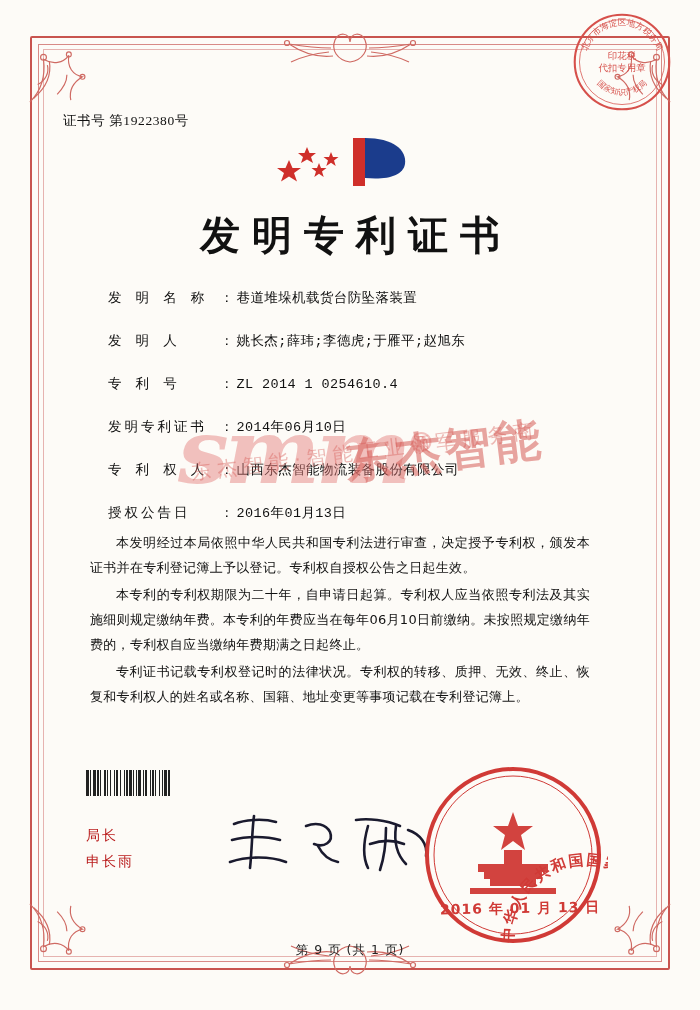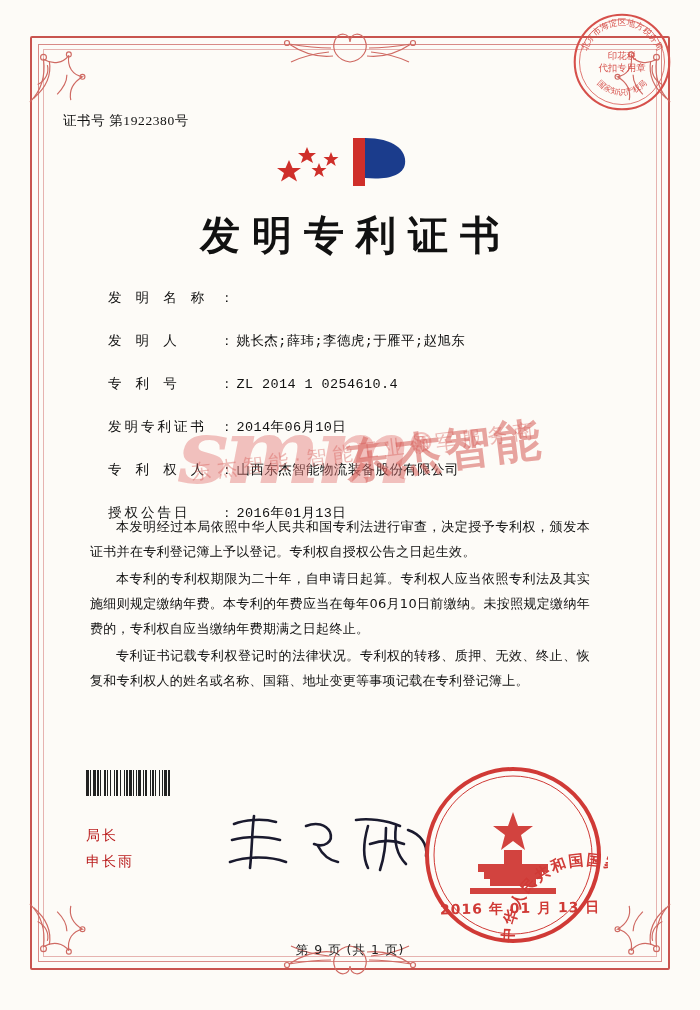--- a/index.html
+++ b/index.html
@@ -149,21 +149,21 @@
     margin-right: 3px;
   }
   .field-value {
     flex: 1 1 auto;
     letter-spacing: 0.4px;
   }
 
   .paragraphs {
     position: absolute;
     left: 32px;
-    top: 444px;
+    top: 460px;
     width: 500px;
     font-size: 13px;
     line-height: 25px;
     color: #111;
     letter-spacing: 0.3px;
   }
   .paragraphs p {
     margin: 0 0 2px 0;
     text-indent: 26px;
     text-align: justify;
@@ -401,20 +401,21 @@
         <path d="M78 8 L90 8 L90 24 L78 24 Z" fill="#cf2f2a"></path>
       </svg>
     </div>
 
     <div class="main-title">发明专利证书</div>
 
     <div class="fields">
       <div class="field-row">
         <span class="field-label">发 明 名 称</span>
         <span class="field-colon">：</span>
+        <span class="field-value">巷道堆垛机载货台防坠落装置</span>
       </div>
       <div class="field-row">
         <span class="field-label">发 明 人</span>
         <span class="field-colon">：</span>
         <span class="field-value">姚长杰;薛玮;李德虎;于雁平;赵旭东</span>
       </div>
       <div class="field-row">
         <span class="field-label">专 利 号</span>
         <span class="field-colon">：</span>
         <span class="field-value">ZL 2014 1 0254610.4</span>

